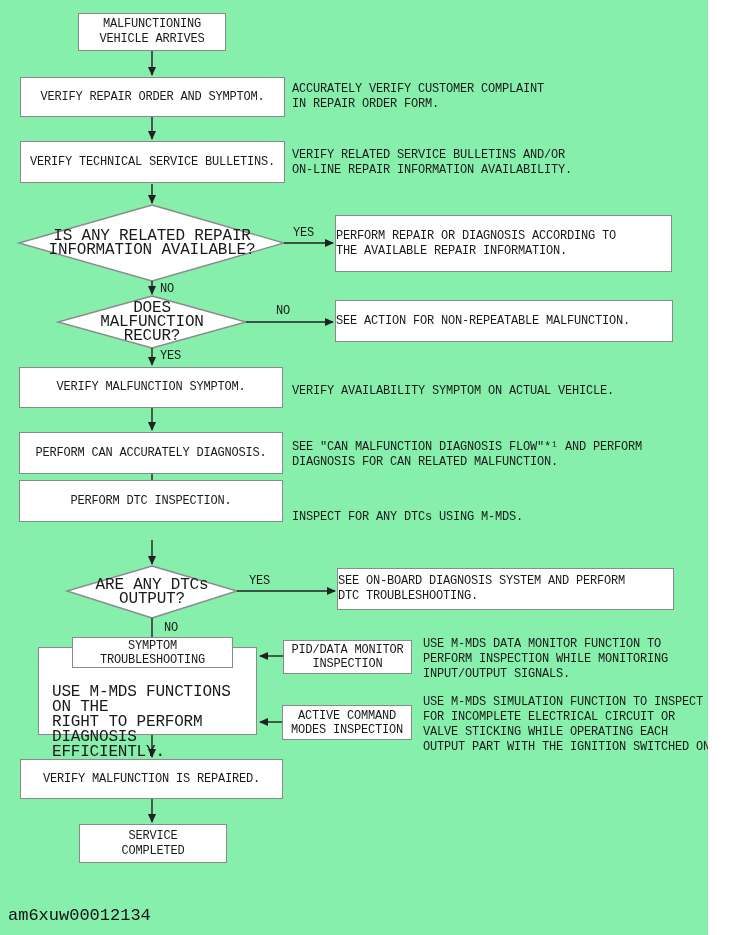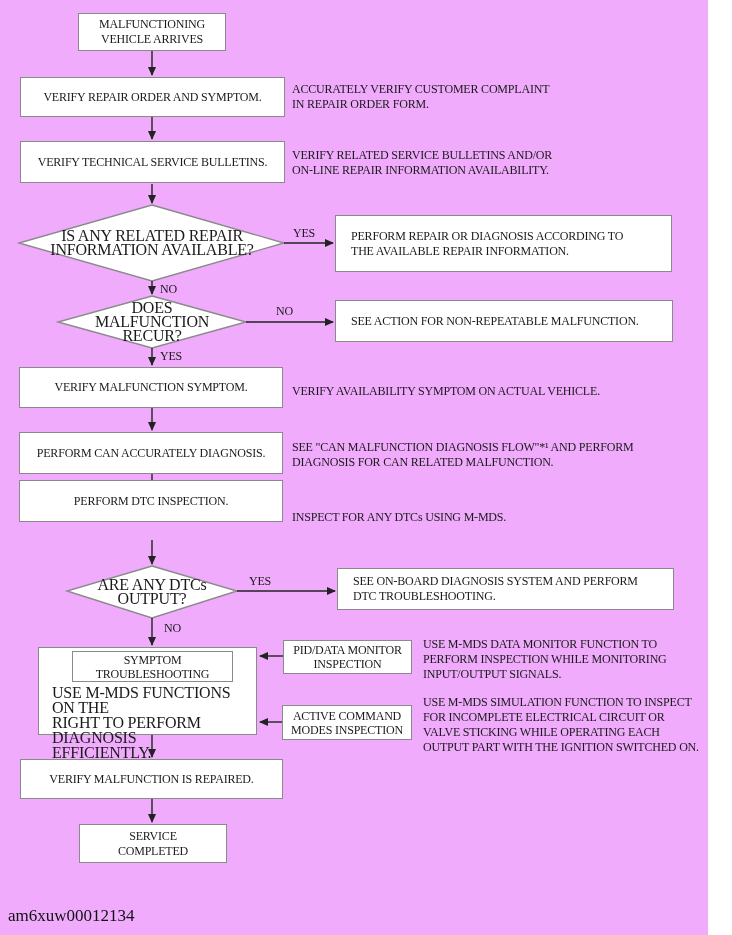--- a/index.html
+++ b/index.html
@@ -1,28 +1,28 @@
 <!DOCTYPE html>
 <html><head>
 <meta charset="utf-8">
 <style>
   html,body{margin:0;padding:0;background:#ffffff;}
   .canvas{
-    position:relative;width:708px;height:935px;background:#f0abfc;
-    font-family:Liberation Serif, serif;
+    position:relative;width:708px;height:935px;background:#86efac;
+    font-family:Liberation Mono, monospace;
     color:#1a1a1a;overflow:hidden;
   }
   .wires{position:absolute;left:0;top:0;width:732px;height:935px;pointer-events:none;}
   .box{
     position:absolute;box-sizing:border-box;border:1.5px solid #8a8a8a;background:#ffffff;
     display:flex;align-items:center;justify-content:center;
     font-size:12px;letter-spacing:-0.2px;line-height:15px;
   }
   .box .lbl{white-space:pre-line;text-align:center;}
-  .box.leftal{justify-content:flex-start;padding-left:15px;}
+  .box.leftal{justify-content:flex-start;}
   .box.leftal .lbl{text-align:left;}
   .dtext{
     position:absolute;display:flex;align-items:center;justify-content:center;
     font-size:16px;letter-spacing:-0.2px;line-height:14px;
   }
   .dtext .lbl{white-space:pre-line;text-align:center;}
   .note{
     position:absolute;font-size:12px;letter-spacing:-0.2px;line-height:15px;
     white-space:pre-line;
   }
@@ -135,21 +135,21 @@
   </div>
   <div class="branch" style="left:249px;top:575px">YES</div>
   <div class="branch" style="left:164px;top:622px">NO</div>
 
   <div class="box leftal" style="left:337px;top:568px;width:337px;height:42px">
     <span class="lbl">SEE ON-BOARD DIAGNOSIS SYSTEM AND PERFORM
 DTC TROUBLESHOOTING.</span>
   </div>
 
   <div class="box" style="left:38px;top:647px;width:219px;height:88px"></div>
-  <div class="box" style="left:72px;top:651px;width:161px;height:31px;line-height:14px">
+  <div class="box" style="left:72px;top:637px;width:161px;height:31px;line-height:14px">
     <span class="lbl">SYMPTOM
 TROUBLESHOOTING</span>
   </div>
   <div class="bodytext" style="left:52px;top:685px;width:200px">USE M-MDS FUNCTIONS ON THE
 RIGHT TO PERFORM DIAGNOSIS
 EFFICIENTLY.</div>
 
   <div class="box" style="left:283px;top:640px;width:129px;height:34px;line-height:14px">
     <span class="lbl">PID/DATA MONITOR
 INSPECTION</span>

